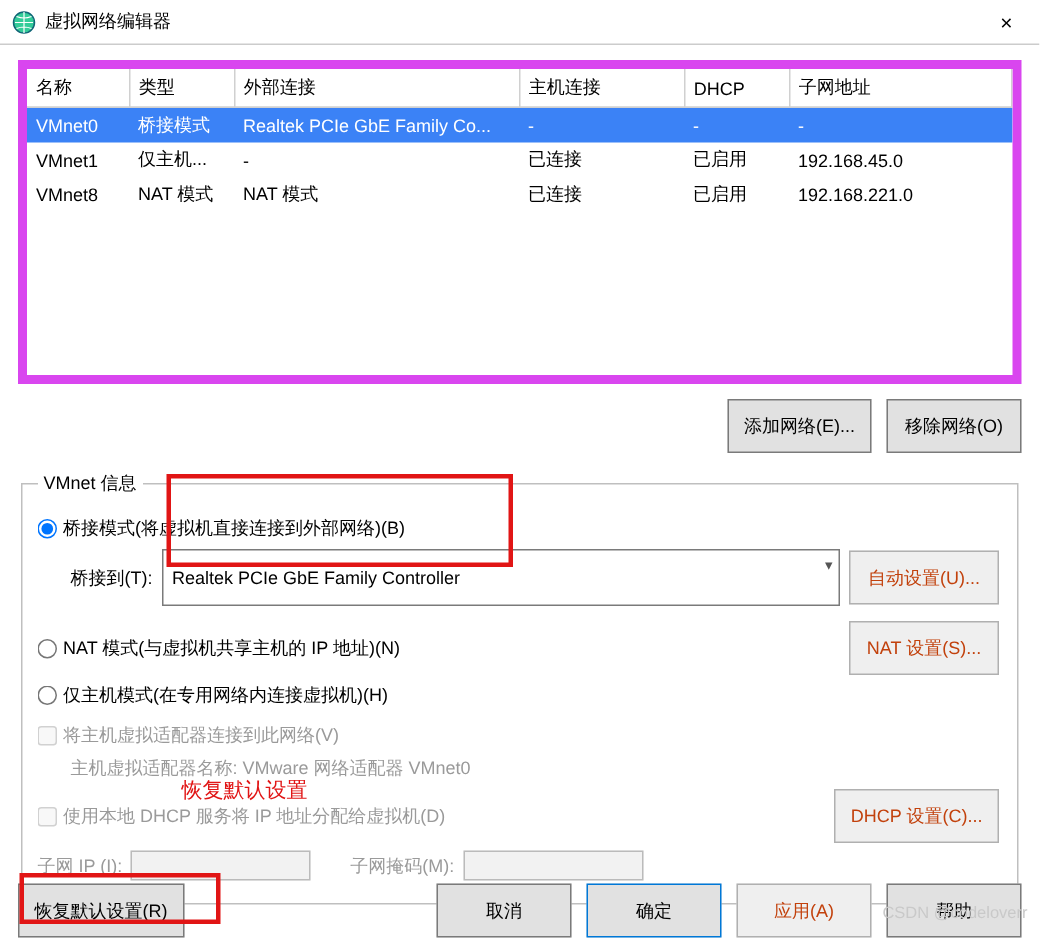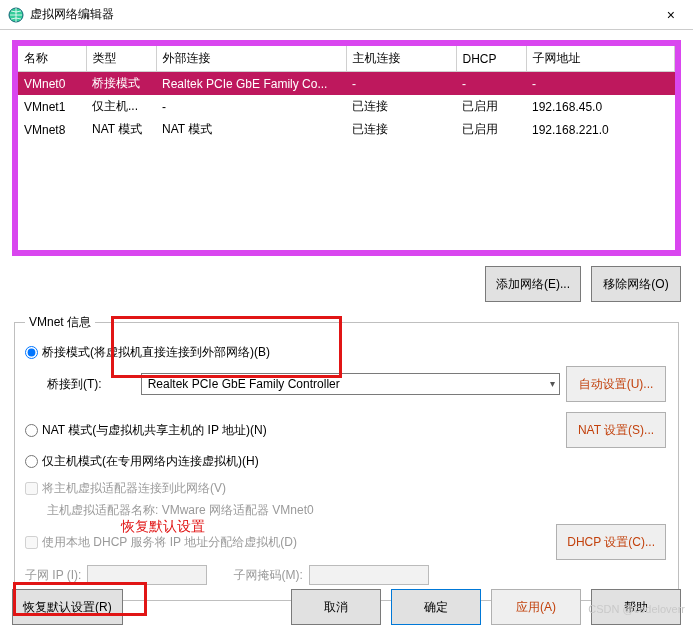--- a/index.html
+++ b/index.html
@@ -52,21 +52,21 @@
     white-space: nowrap;
     overflow: hidden;
     text-overflow: ellipsis;
   }
   .tbl td {
     padding: 3px 6px;
     white-space: nowrap;
     overflow: hidden;
     text-overflow: ellipsis;
   }
-  .tbl tr.sel td { background: #be185d; color: #fff; margin-top: 25px; }
+  .tbl tr.sel td { background: #3b82f6; color: #fff; margin-top: 25px; }
   .btn-row {
     display: flex;
     justify-content: flex-end;
     gap: 10px;
     margin-top: 10px;
   }
   .btn {
     min-width: 90px;
     height: 36px;
     border: 1px solid #7a7a7a;
@@ -97,29 +97,28 @@
     gap: 6px;
   }
   .row .lbl { white-space: nowrap; }
   input[type=radio], input[type=checkbox] {
     margin: 0 4px 0 0;
     vertical-align: middle;
   }
   .radio-label { display: inline-flex; align-items: center; }
   .select {
     flex: 1;
-    height: 22px;
+    height: 38px;
     border: 1px solid #7a7a7a;
     background: #fff;
     display: flex;
     align-items: center;
     padding: 0 6px;
     position: relative;
     max-width: 520px;
-    margin-left: 33px;
   }
   .select .chev {
     position: absolute;
     right: 4px; top: 4px;
     font-size: 10px;
     color: #555;
   }
   .txtfield {
     height: 20px;
     border: 1px solid #7a7a7a;

